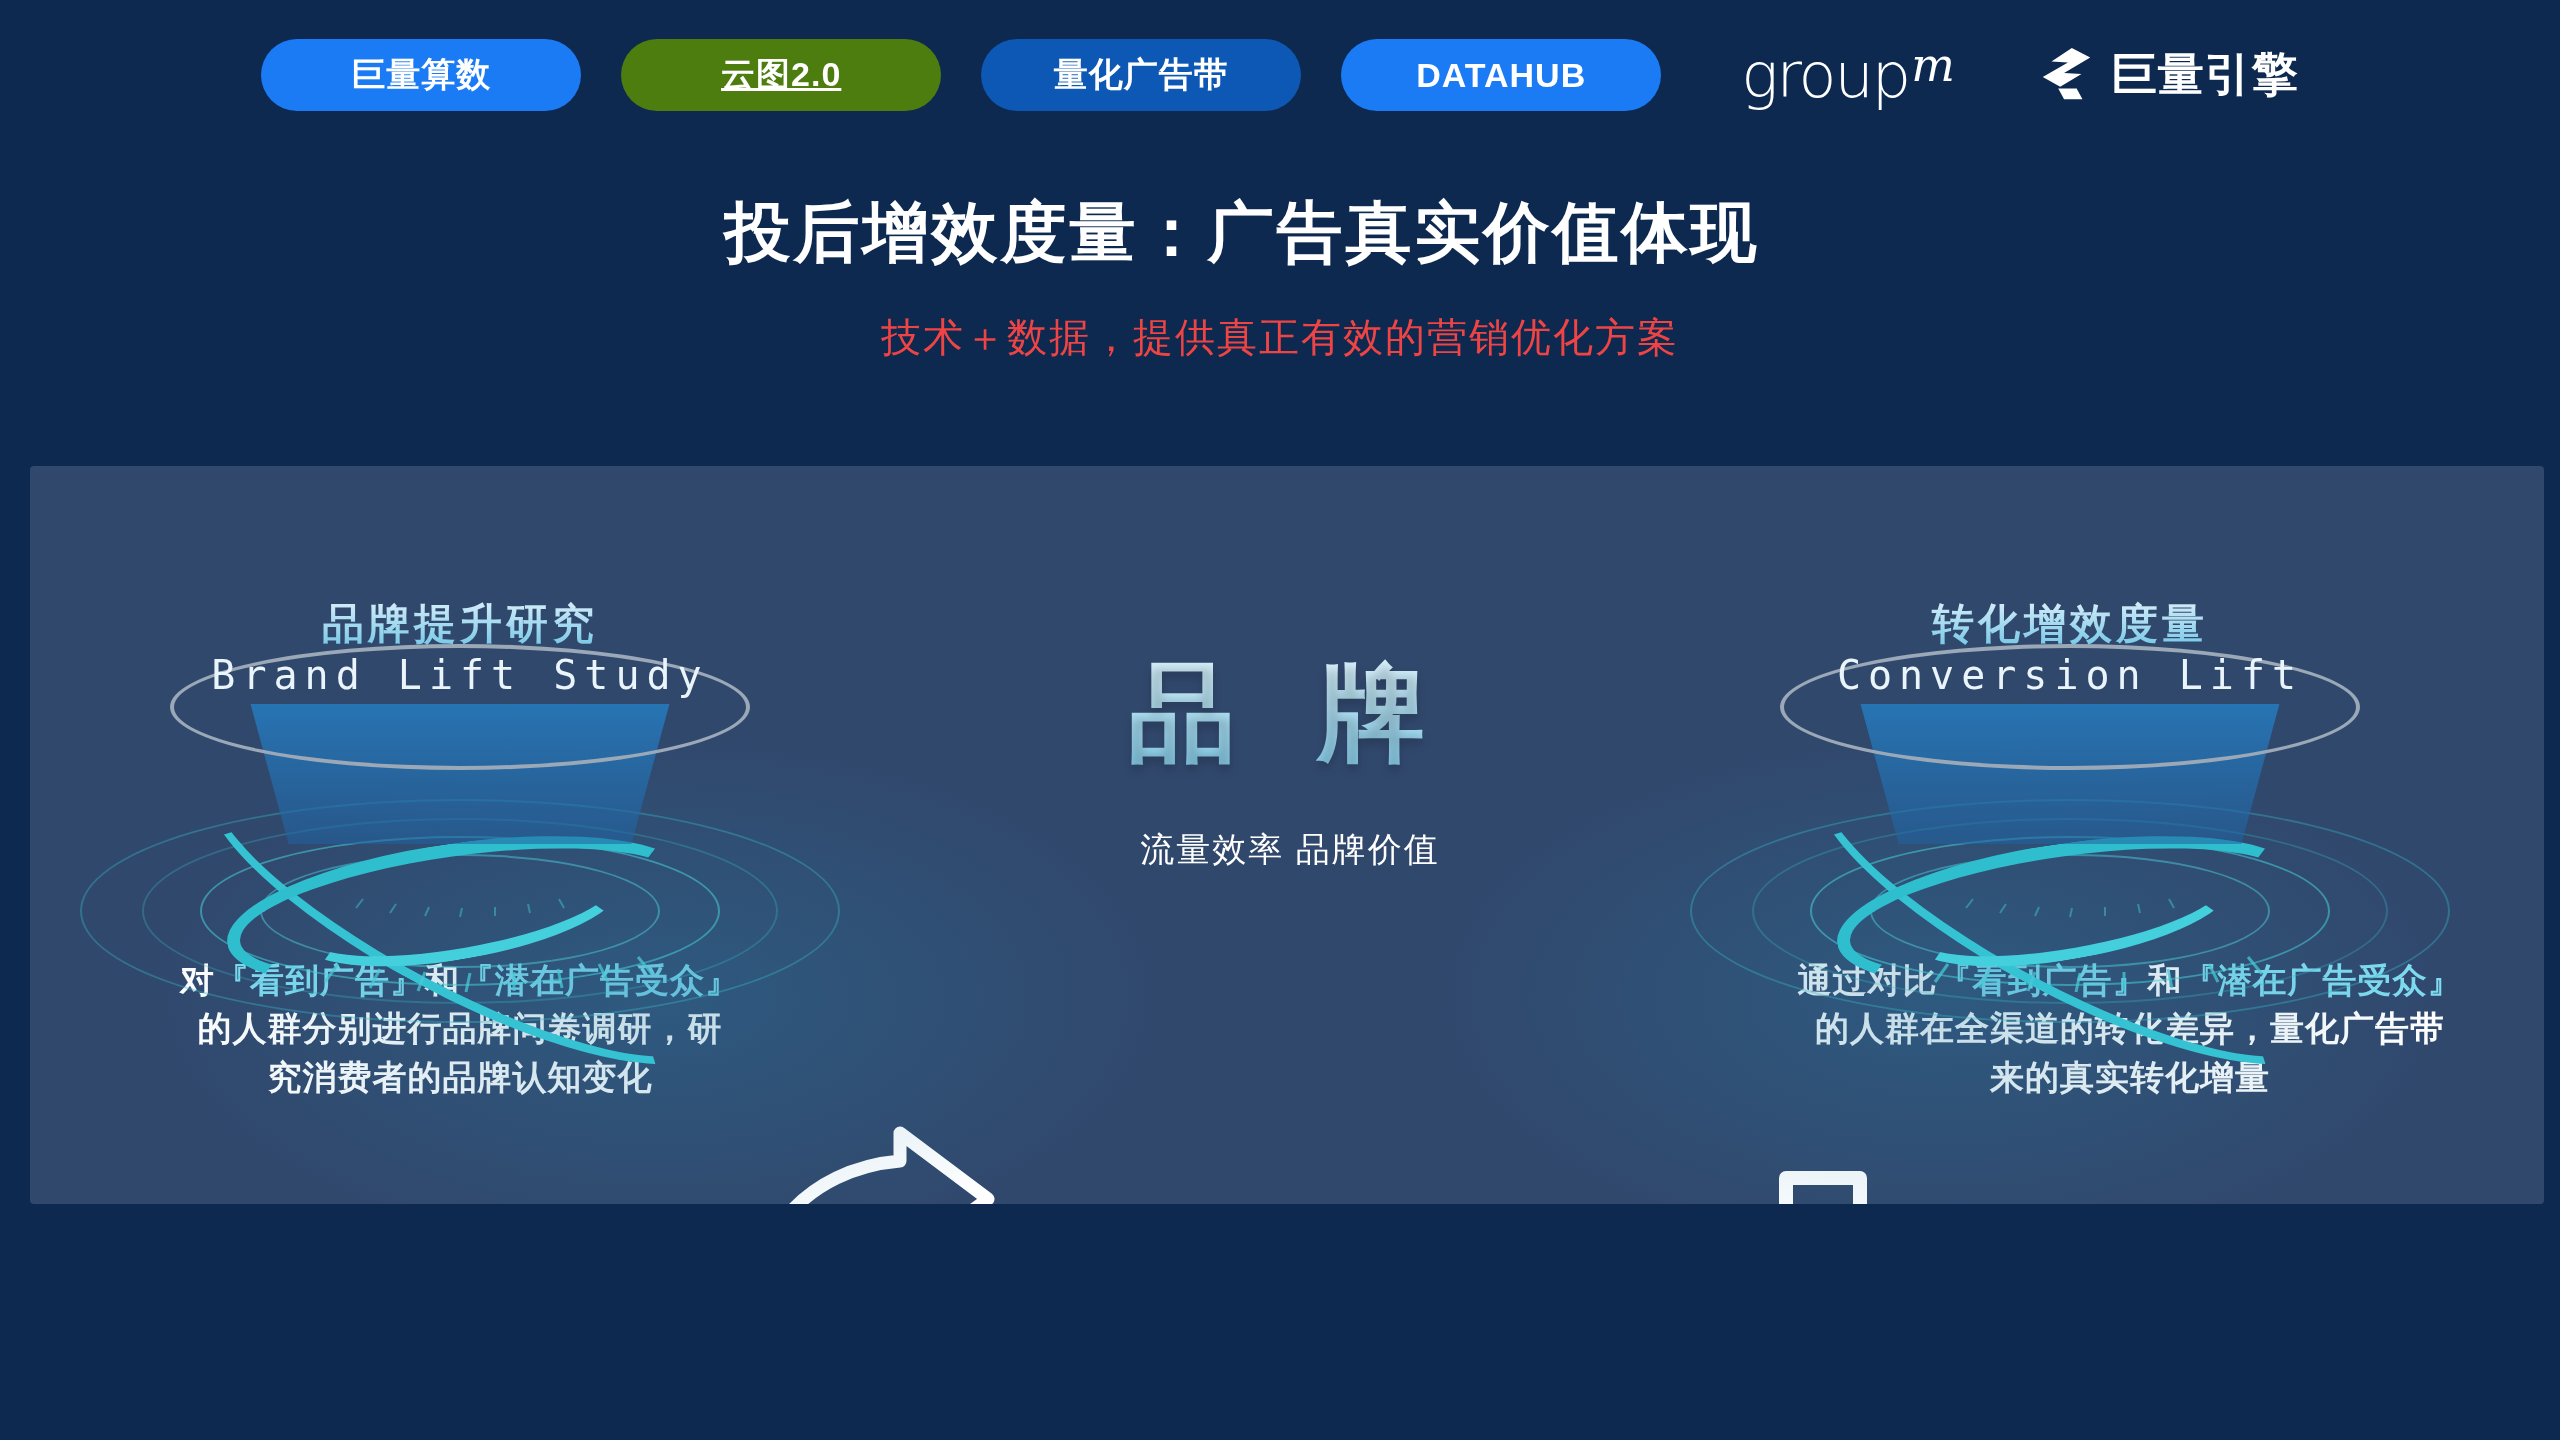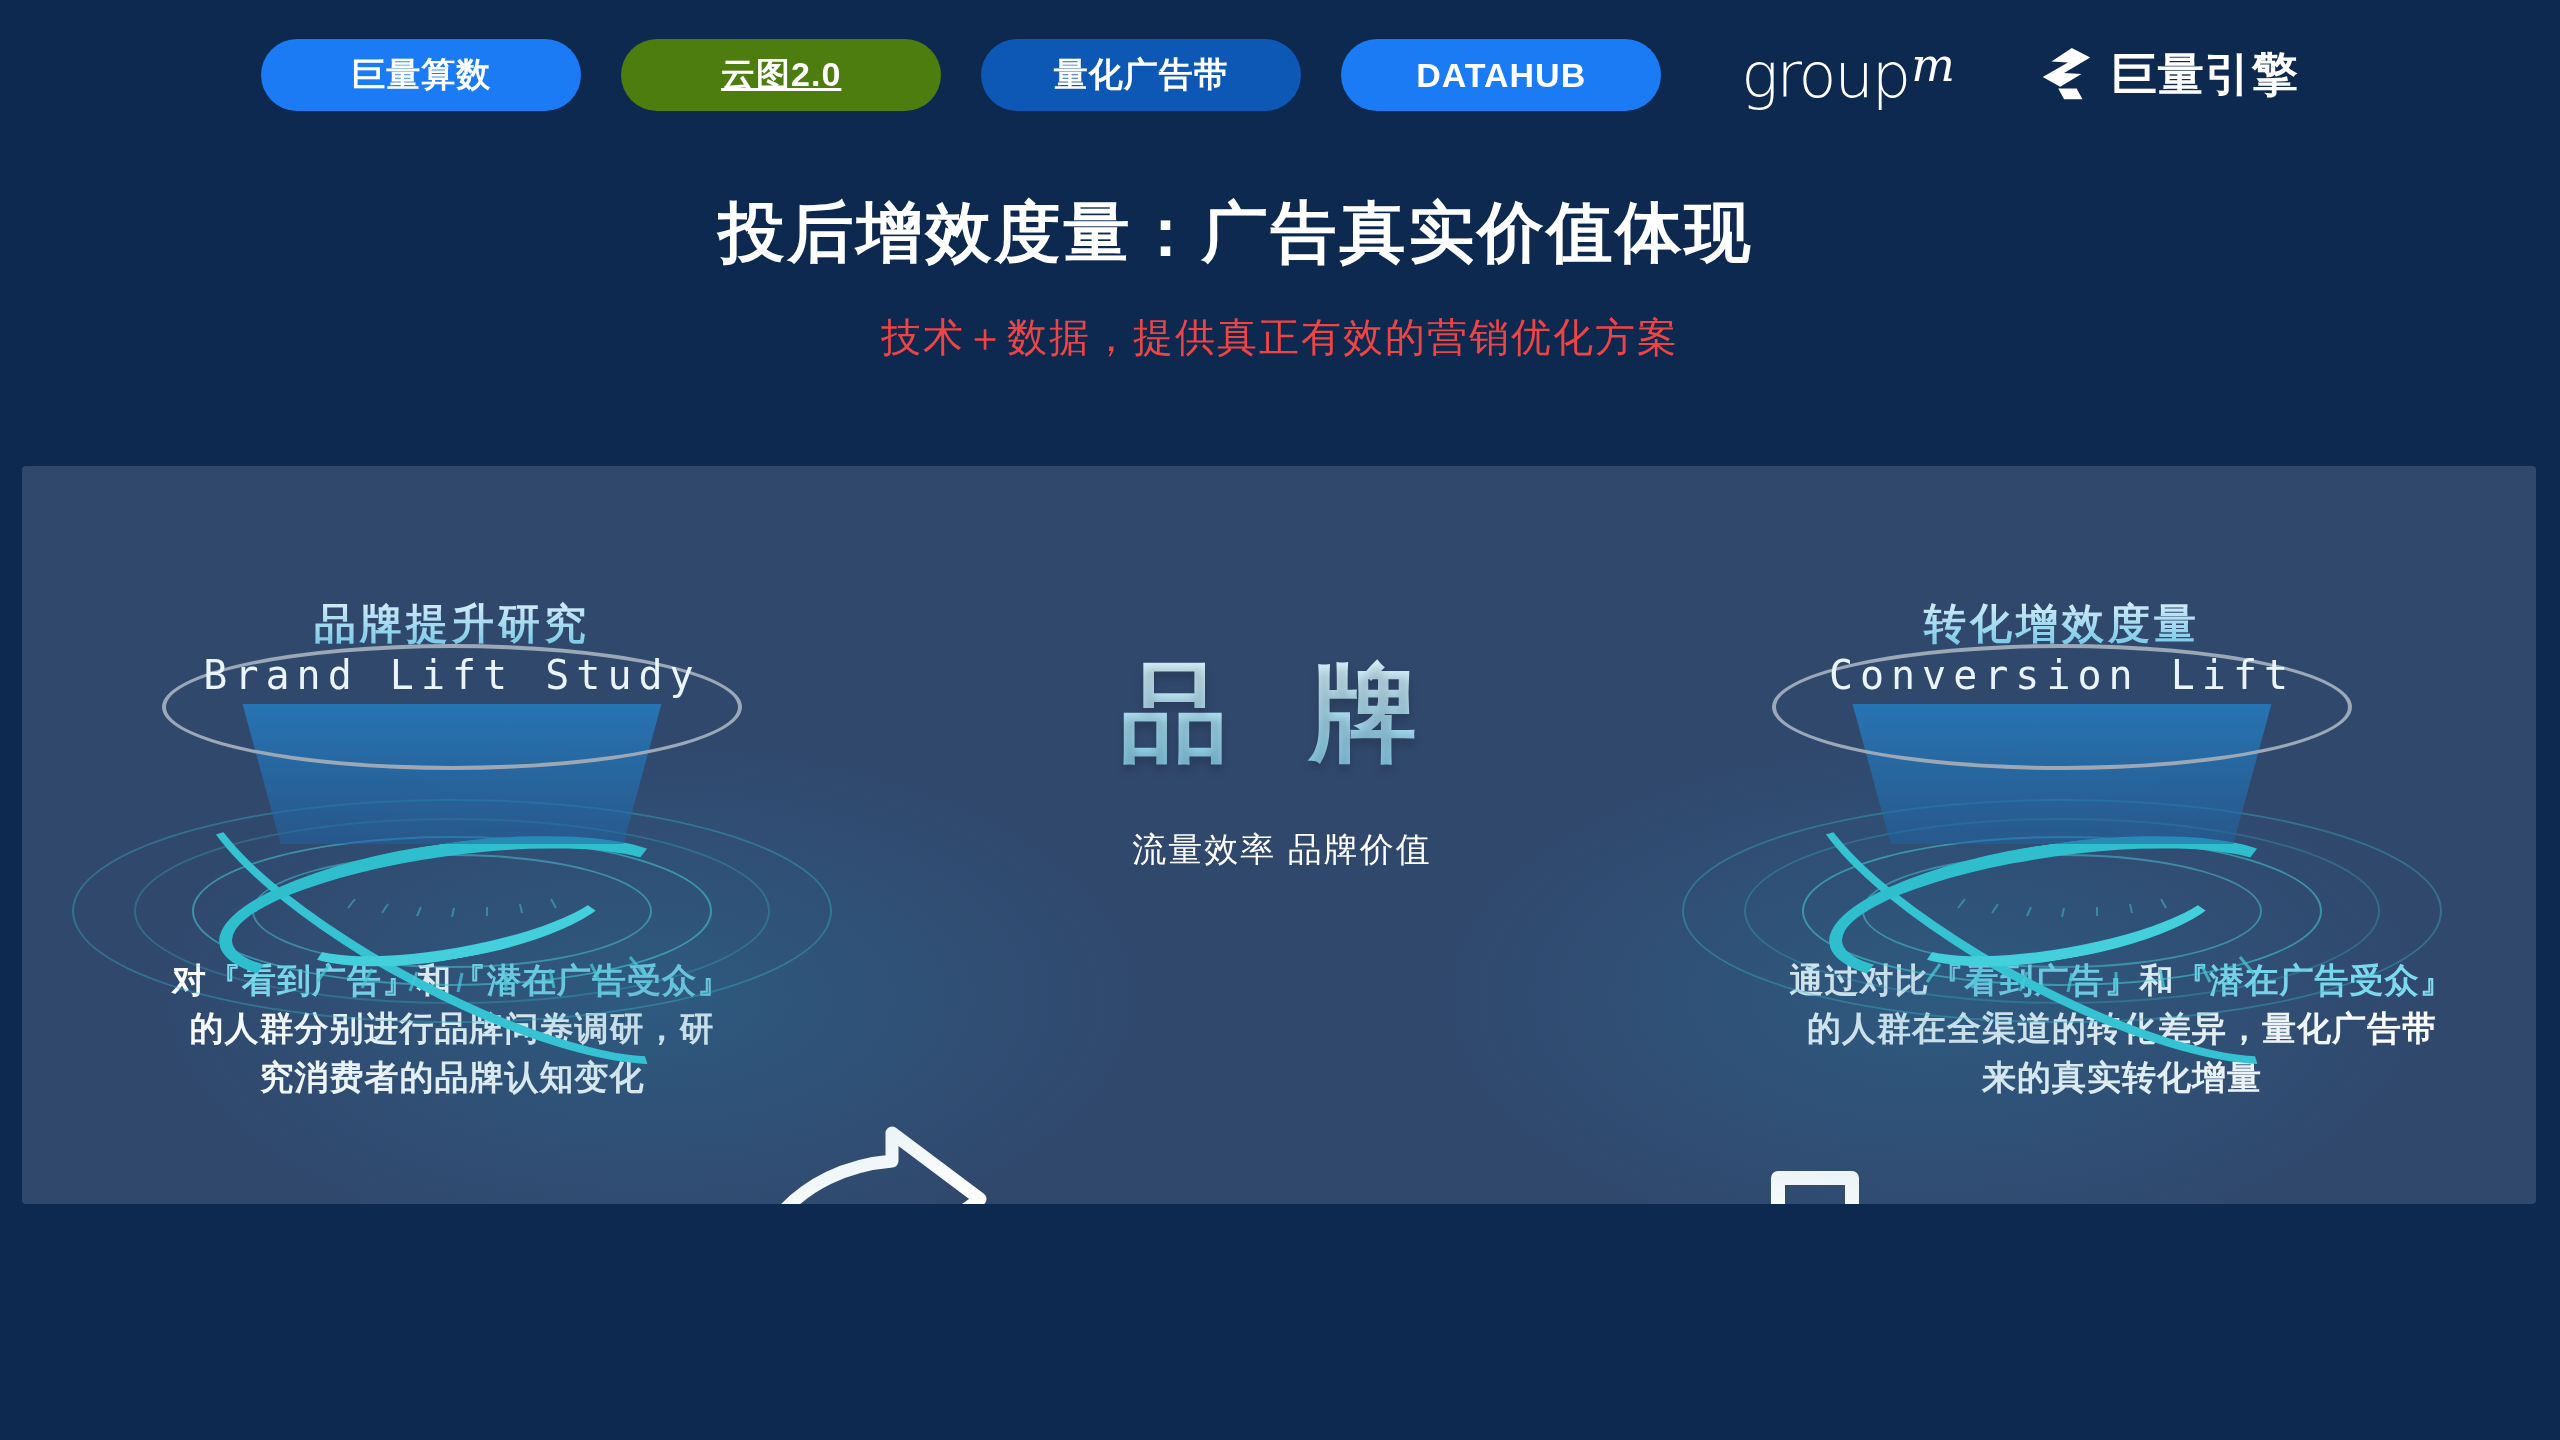--- a/index.html
+++ b/index.html
@@ -38,33 +38,33 @@
   .logo-groupm .m{
     font-family:"DejaVu Serif",serif; font-style:italic;
     font-size:46px; margin-left:2px; position:relative; top:-16px;
   }
   .logo-ocean{ display:flex; align-items:center; gap:14px; }
   .logo-ocean .mark{ width:62px; height:62px; }
   .logo-ocean .txt{ color:#fff; font-size:46px; font-weight:bold; letter-spacing:1px; }
 
   
   .title{
-    position:absolute; left:10px; top:188px; width:2452px;
+    position:absolute; left:16px; top:188px; width:2452px;
     text-align:center; color:#ffffff;
     font-size:66px; font-weight:bold; letter-spacing:3px;
   }
   .subtitle{
     position:absolute; left:0; top:310px; width:2560px;
     text-align:center; color:#ef4444;
     font-size:40px; letter-spacing:2px;
   }
 
   
   .panel{
-    position:absolute; left:22px; top:466px;
+    position:absolute; left:30px; top:466px;
     width:2514px; height:738px;
     background:#31486d;
     border-radius:4px;
     overflow:hidden;
   }
   .panel::after{
     content:""; position:absolute; inset:0;
     background:
       radial-gradient(ellipse 700px 360px at 25% 72%, rgba(40,130,170,.30), transparent 72%),
       radial-gradient(ellipse 700px 360px at 76% 72%, rgba(40,130,170,.30), transparent 72%);

